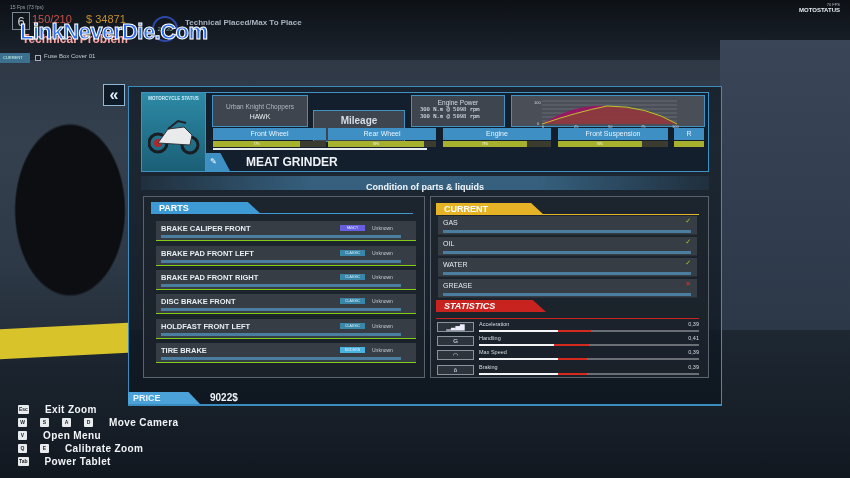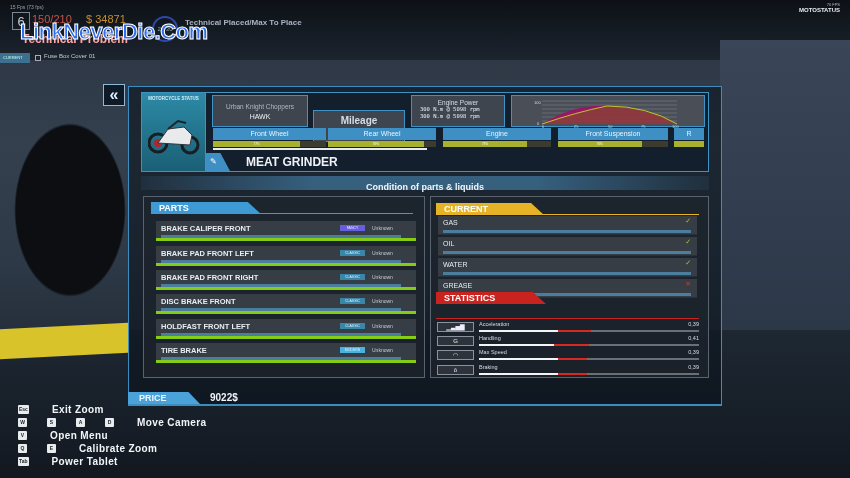--- a/index.html
+++ b/index.html
@@ -71,59 +71,59 @@
   .bike-name { position:absolute; left:246px; top:155px; font-size:12px; font-weight:bold; color:#eef2f6; }
 
   .cond-bar { position:absolute; left:141px; top:176px; width:568px; height:14px; background:linear-gradient(90deg,rgba(60,100,130,0.15),rgba(60,110,145,0.8) 30%,rgba(60,110,145,0.8) 70%,rgba(60,100,130,0.15)); text-align:center; }
   .cond-bar span { font-size:9px; font-weight:bold; color:#f1f6fa; line-height:14px; }
 
   
   .parts-panel { position:absolute; left:143px; top:196px; width:282px; height:182px; border:1px solid #59626d; background:rgba(30,36,44,0.75); }
   .sec-head { position:absolute; height:12px; font-size:9px; font-weight:bold; color:#fff; padding-left:8px; line-height:12px; }
   .parts-head { left:151px; top:202px; width:110px; background:#3d9ad4; clip-path:polygon(0 0,88% 0,100% 100%,0 100%); }
   .parts-line { position:absolute; left:151px; top:213px; width:262px; height:1px; background:#3d9ad4; }
-  .part-row { position:absolute; left:156px; width:260px; height:20px; background:rgba(58,64,72,0.9); border-bottom:3px solid #84cc16; }
+  .part-row { position:absolute; left:156px; width:260px; height:20px; background:rgba(58,64,72,0.9); border-bottom:1px solid #84cc16; }
   .part-row .pname { position:absolute; left:5px; top:3px; font-size:7.5px; color:#e8edf2; font-weight:bold; }
   .part-row .badge { position:absolute; left:184px; top:4px; width:25px; height:6px; font-size:3.5px; color:#d8f2ff; text-align:center; line-height:6px; }
   .badge.fancy { background:#6a5ee0; }
   .badge.classic { background:#3a86a8; }
   .badge.modern { background:#4ab2e0; }
   .part-row .cond { position:absolute; left:216px; top:4px; font-size:5px; color:#c5ccd4; }
   .part-row .pbar { position:absolute; left:5px; top:14px; width:240px; height:3px; background:#4b7e9e; }
 
   
   .liq-panel { position:absolute; left:430px; top:196px; width:279px; height:182px; border:1px solid #59626d; background:rgba(30,36,44,0.75); }
   .liq-head { left:436px; top:203px; width:108px; background:#e5b325; clip-path:polygon(0 0,88% 0,100% 100%,0 100%); }
   .liq-line { position:absolute; left:436px; top:214px; width:263px; height:1px; background:#e5b325; }
   .liq-row { position:absolute; left:438px; width:259px; height:19px; background:rgba(58,64,72,0.9); border-bottom:1px solid #2a3038; }
   .liq-row .lname { position:absolute; left:5px; top:3px; font-size:7px; color:#e8edf2; }
   .liq-row .mark { position:absolute; right:6px; top:1px; font-size:7px; }
   .mark.ok { color:#9fc42e; }
   .mark.bad { color:#e0302a; }
   .liq-row .lbar { position:absolute; left:5px; top:14px; width:248px; height:3px; background:#4b7e9e; }
 
   
-  .stat-head { left:436px; top:292px; width:110px; background:#c8231e; clip-path:polygon(0 0,88% 0,100% 100%,0 100%); }
+  .stat-head { left:436px; top:300px; width:110px; background:#c8231e; clip-path:polygon(0 0,88% 0,100% 100%,0 100%);font-style:italic; }
   .stat-line { position:absolute; left:436px; top:318px; width:263px; height:1px; background:#c8231e; }
   .stat-row { position:absolute; left:437px; width:262px; height:13px; }
   .stat-row .sicon { position:absolute; left:0; top:1px; width:37px; height:10px; border:1px solid #8a939d; background:#2d333b; color:#eef; font-size:6px; text-align:center; line-height:9px; }
   .stat-row .slabel { position:absolute; left:42px; top:0; font-size:5.5px; color:#d8dee5; }
   .stat-row .sval { position:absolute; right:0; top:0; font-size:5.5px; color:#d8dee5; }
   .stat-row .strack { position:absolute; left:42px; top:9px; width:220px; height:2px; background:#6a6f76; }
   .stat-row .swhite { position:absolute; left:0; top:0; height:2px; background:#f2f4f6; }
   .stat-row .sred { position:absolute; top:0; height:2px; background:#d42a20; }
 
   
-  .price-lbl { position:absolute; left:128px; top:392px; width:72px; height:12px; background:#4aa2d8; clip-path:polygon(0 0,84% 0,100% 100%,0 100%); color:#eaf6ff; font-size:9px; font-weight:bold; padding-left:11px; line-height:12px; }
+  .price-lbl { position:absolute; left:128px; top:392px; width:72px; height:12px; background:#4aa2d8; clip-path:polygon(0 0,84% 0,100% 100%,0 100%); color:#eaf6ff; font-size:9px; font-weight:bold; padding-left:5px; line-height:12px; }
   .price-val { position:absolute; left:210px; top:392px; font-size:10px; font-weight:bold; color:#eef2f6; line-height:12px; }
   .price-line { position:absolute; left:128px; top:404px; width:594px; height:1px; background:#3b8dc0; }
 
   
   .controls { position:absolute; left:18px; top:403px; }
-  .ctrl { height:13px; display:flex; align-items:center; gap:20px; }
+  .ctrl { height:13px; display:flex; align-items:center; gap:13px; }
   .key { display:inline-block; min-width:9px; height:9px; background:#e8ecef; color:#1a1f24; font-size:5px; border-radius:1px; text-align:center; line-height:9px; padding:0 1px; font-weight:bold; }
   .ctrl-label { font-size:10px; font-weight:bold; color:#f2f5f8; margin-left:3px; letter-spacing:0.4px; }
 </style>
 </head>
 <body>
 
 <div class="scene">
   <div class="top-dark"></div>
   <div class="wall-right"></div>
   <div class="floor"></div>

